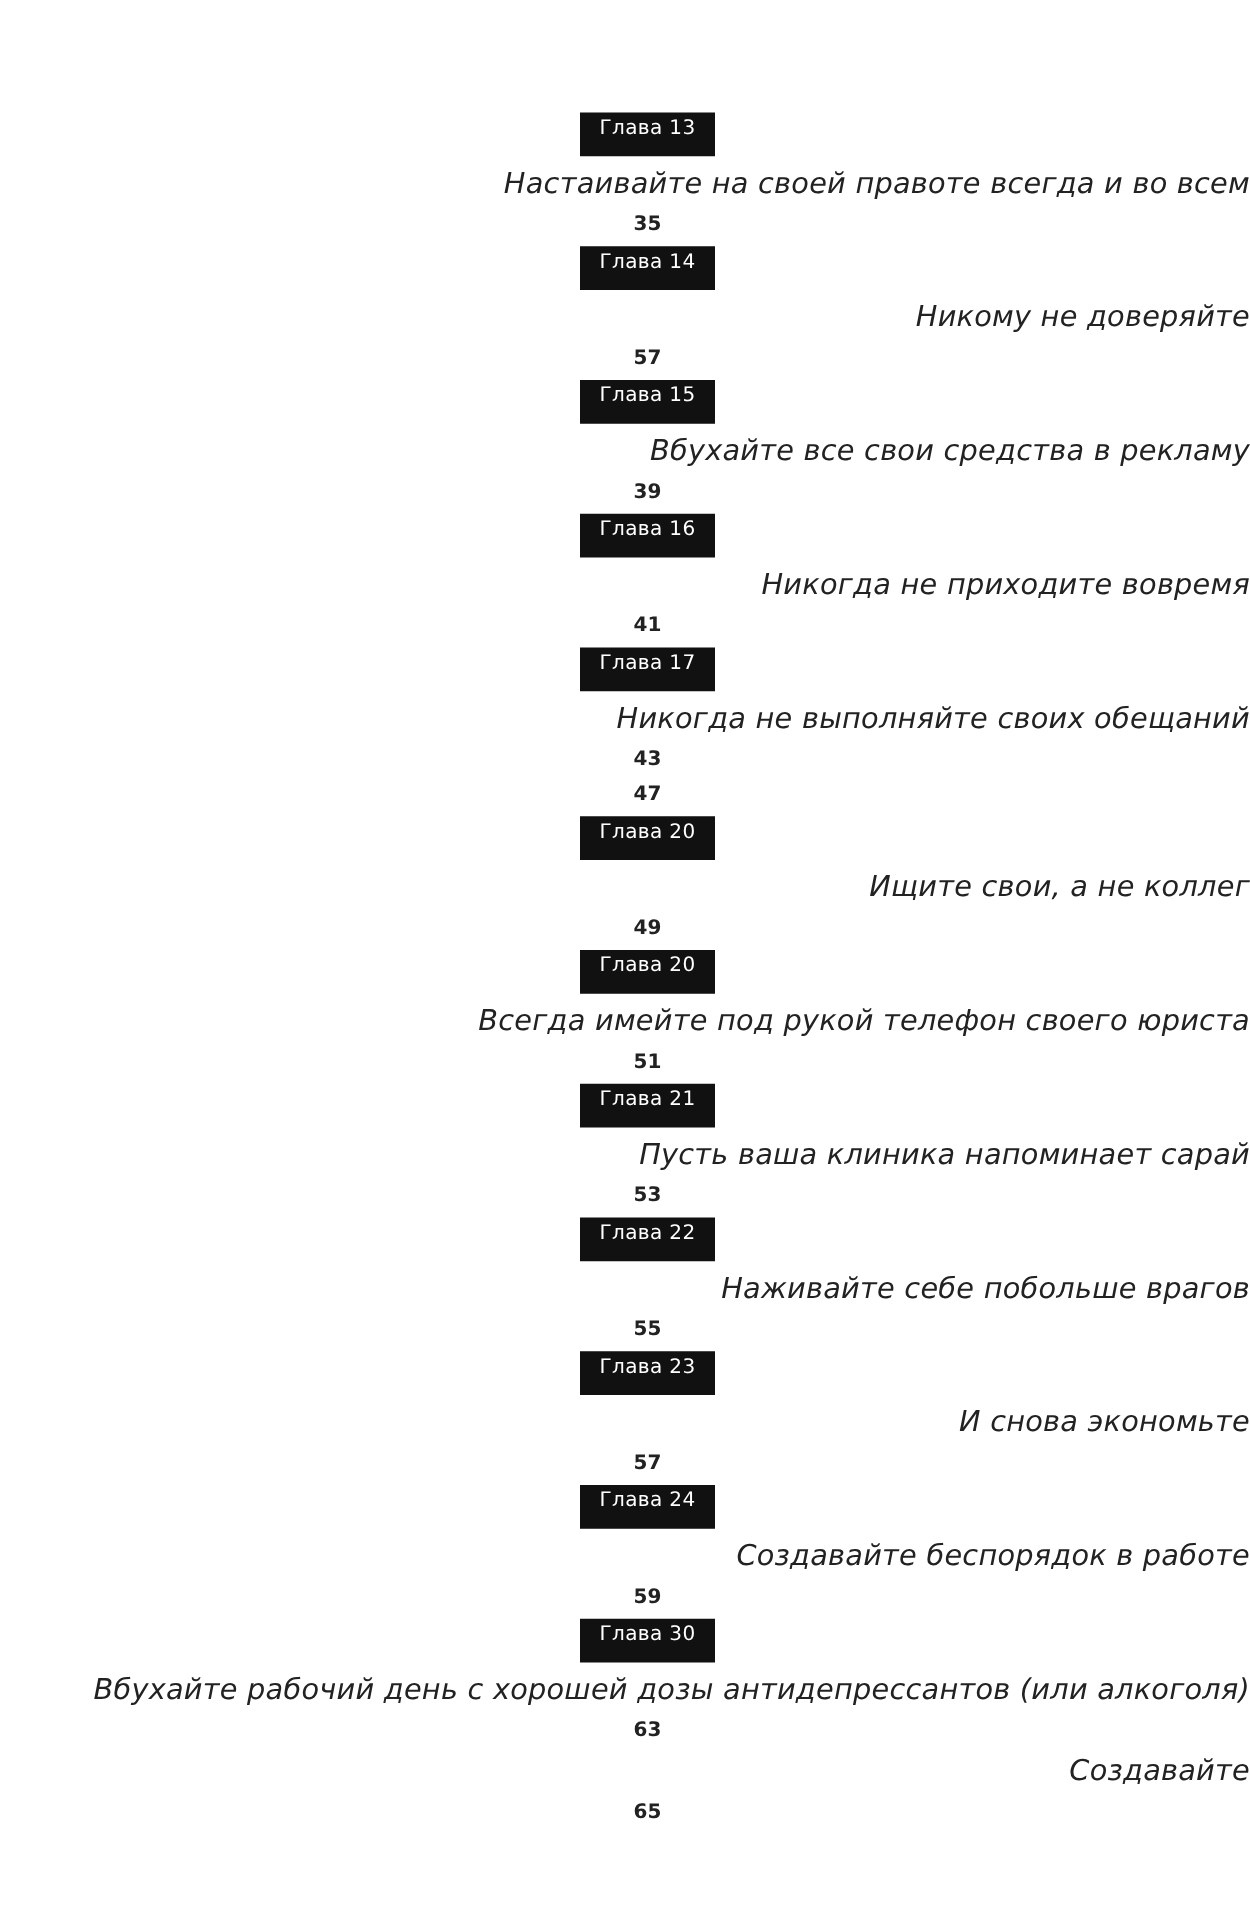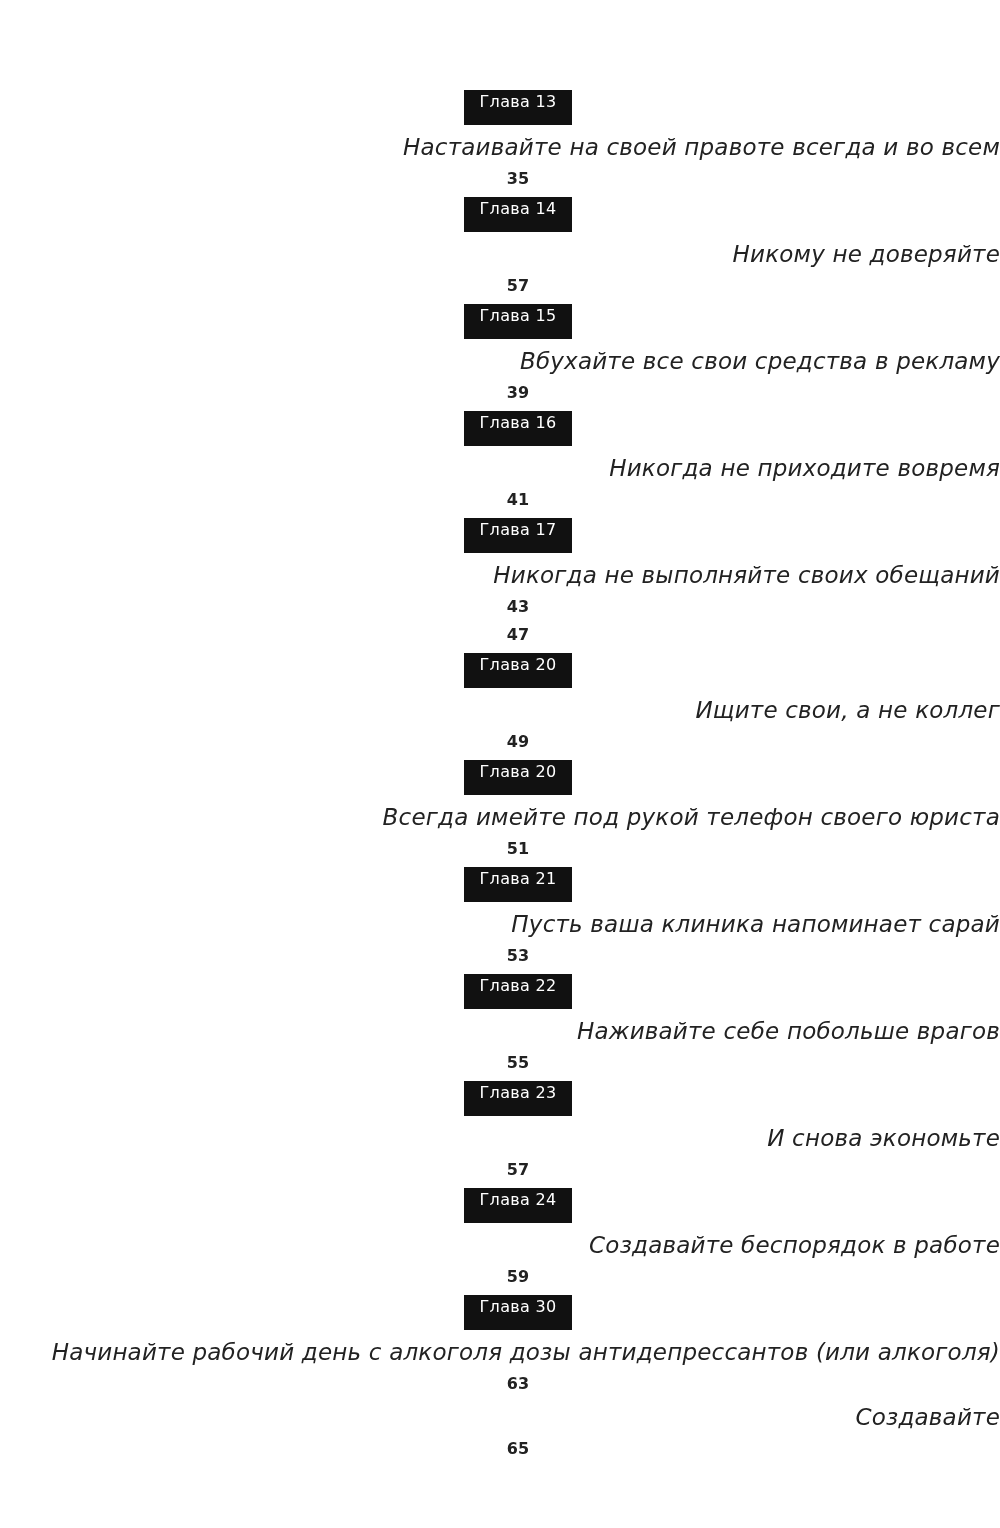--- a/index.html
+++ b/index.html
@@ -146,21 +146,21 @@
       <span class="badge">Глава 24</span>
     </div>
     <div class="title">Создавайте беспорядок в работе</div>
     <div class="pagenum">59</div>
   </div>
 
   <div class="entry">
     <div>
       <span class="badge">Глава 30</span>
     </div>
-    <div class="title">Начинайте рабочий день с алкоголя дозы антидепрессантов (или алкоголя)</div>
+    <div class="title">Вбухайте рабочий день с хорошей дозы антидепрессантов (или алкоголя)</div>
     <div class="pagenum">63</div>
   </div>
 
   <div class="entry">
 
     <div class="title">Создавайте</div>
     <div class="pagenum">65</div>
   </div>
 </div>
 </div>

